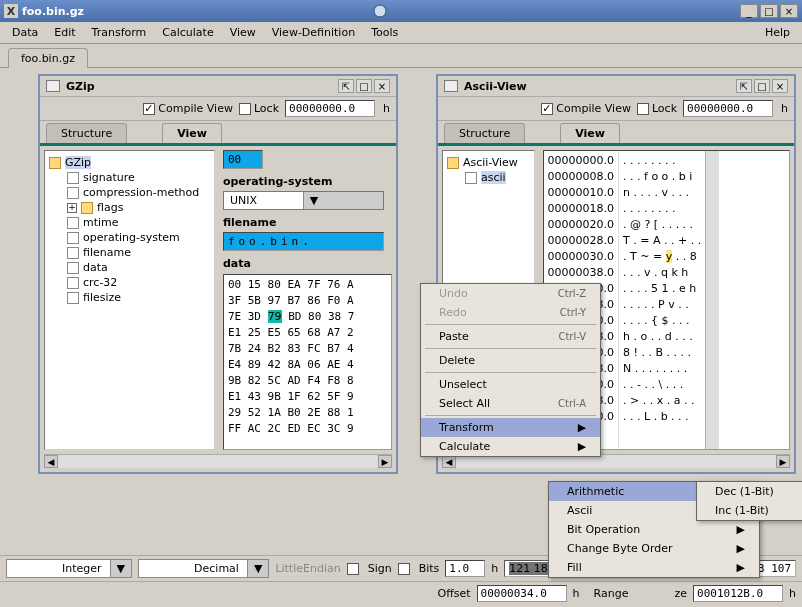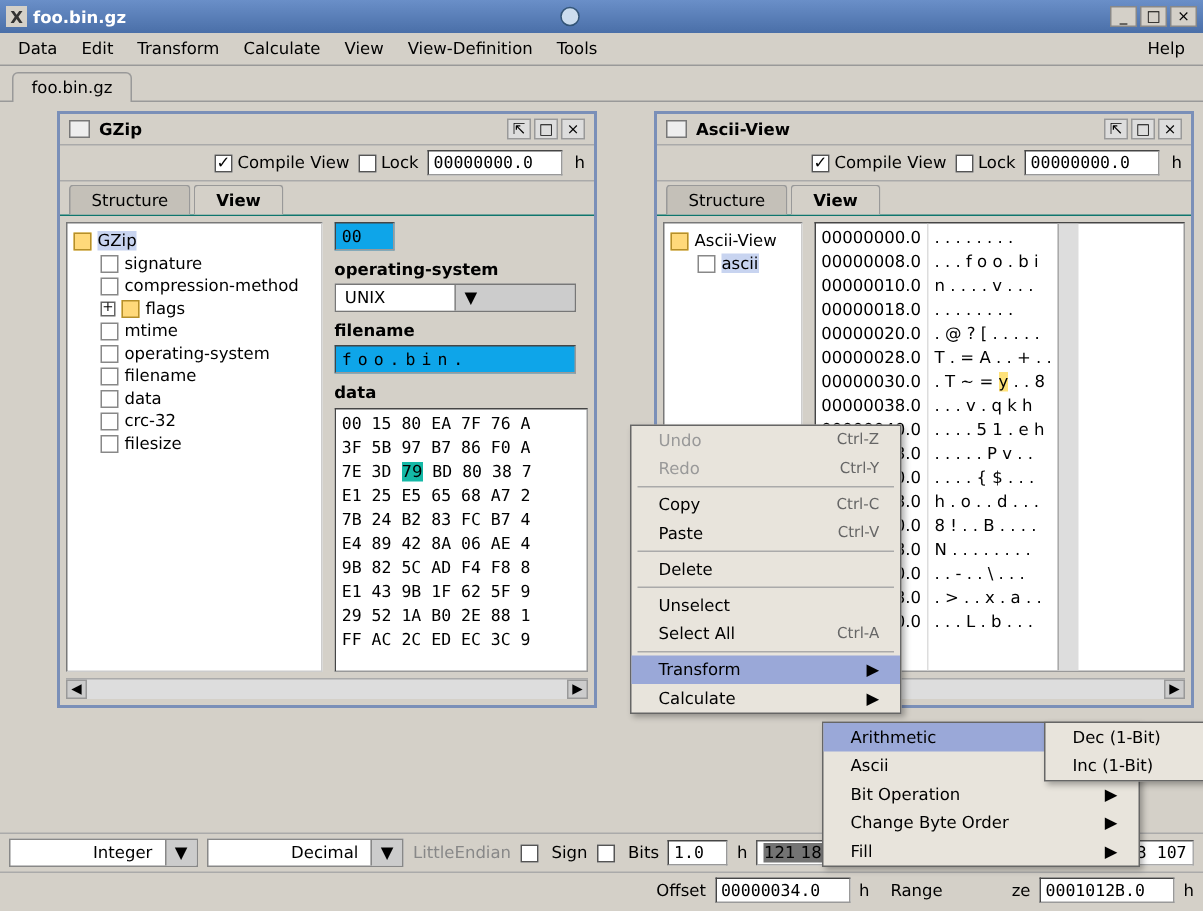--- a/index.html
+++ b/index.html
@@ -30,21 +30,21 @@
 .pane-spacer { flex: 1; }
 .winicon { width: 16px; height: 14px; margin-left: 2px; display: flex; align-items: center; justify-content: center; font-size: 10px; border: 1px solid #999; background: #ddd; }
 
 .pane-toolbar { display: flex; align-items: center; padding: 3px 6px; gap: 6px; border-bottom: 1px solid #aaa; }
 .pane-toolbar .push { flex: 1; }
 .chk { width: 12px; height: 12px; border: 1px solid #555; display: inline-block; vertical-align: middle; margin-right: 3px; background: #fff; position: relative; }
 .chk.checked::after { content: '✓'; position: absolute; top: -2px; left: 0; font-size: 11px; }
 .numinput { border: 1px inset #999; background: #fff; padding: 1px 3px; font-family: monospace; font-size: 11px; width: 90px; }
 .unit { margin-left: 2px; }
 
-.subtabs { display: flex; border-bottom: 1px solid #0f766e; padding: 2px 6px 0 6px; }
+.subtabs { display: flex; border-bottom: 3px solid #0f766e; padding: 2px 6px 0 6px; gap: 33px; }
 .subtab { padding: 3px 14px; border: 1px solid #999; border-bottom: none; margin-right: 2px; background: #c4c0b8; border-radius: 3px 3px 0 0; }
 .subtab.active { background: #d4d0c8; font-weight: bold; }
 
 .pane-body { flex: 1; display: flex; min-height: 0; overflow: hidden; }
 
 
 .tree { width: 48%; border: 1px inset #ccc; margin: 4px; padding: 4px; background: #fff; overflow: auto; }
 .tree-node { display: flex; align-items: center; padding: 1px 0; }
 .tree-node.ch { padding-left: 18px; }
 .tree-toggle { width: 10px; height: 10px; border: 1px solid #666; display: inline-flex; align-items: center; justify-content: center; font-size: 9px; margin-right: 4px; background: #fff; line-height: 1; }
@@ -309,24 +309,20 @@
   <div class="item disabled">
       <span class="lbl">Undo</span>
       <span class="accel">Ctrl-Z</span>
     </div>
   <div class="item disabled">
       <span class="lbl">Redo</span>
       <span class="accel">Ctrl-Y</span>
     </div>
   <div class="sep"></div>
   <div class="item">
-      <span class="lbl">Copy</span>
-      <span class="accel">Ctrl-C</span>
-    </div>
-  <div class="item">
       <span class="lbl">Paste</span>
       <span class="accel">Ctrl-V</span>
     </div>
   <div class="sep"></div>
   <div class="item">
       <span class="lbl">Delete</span>
     </div>
   <div class="sep"></div>
   <div class="item">
       <span class="lbl">Unselect</span>

